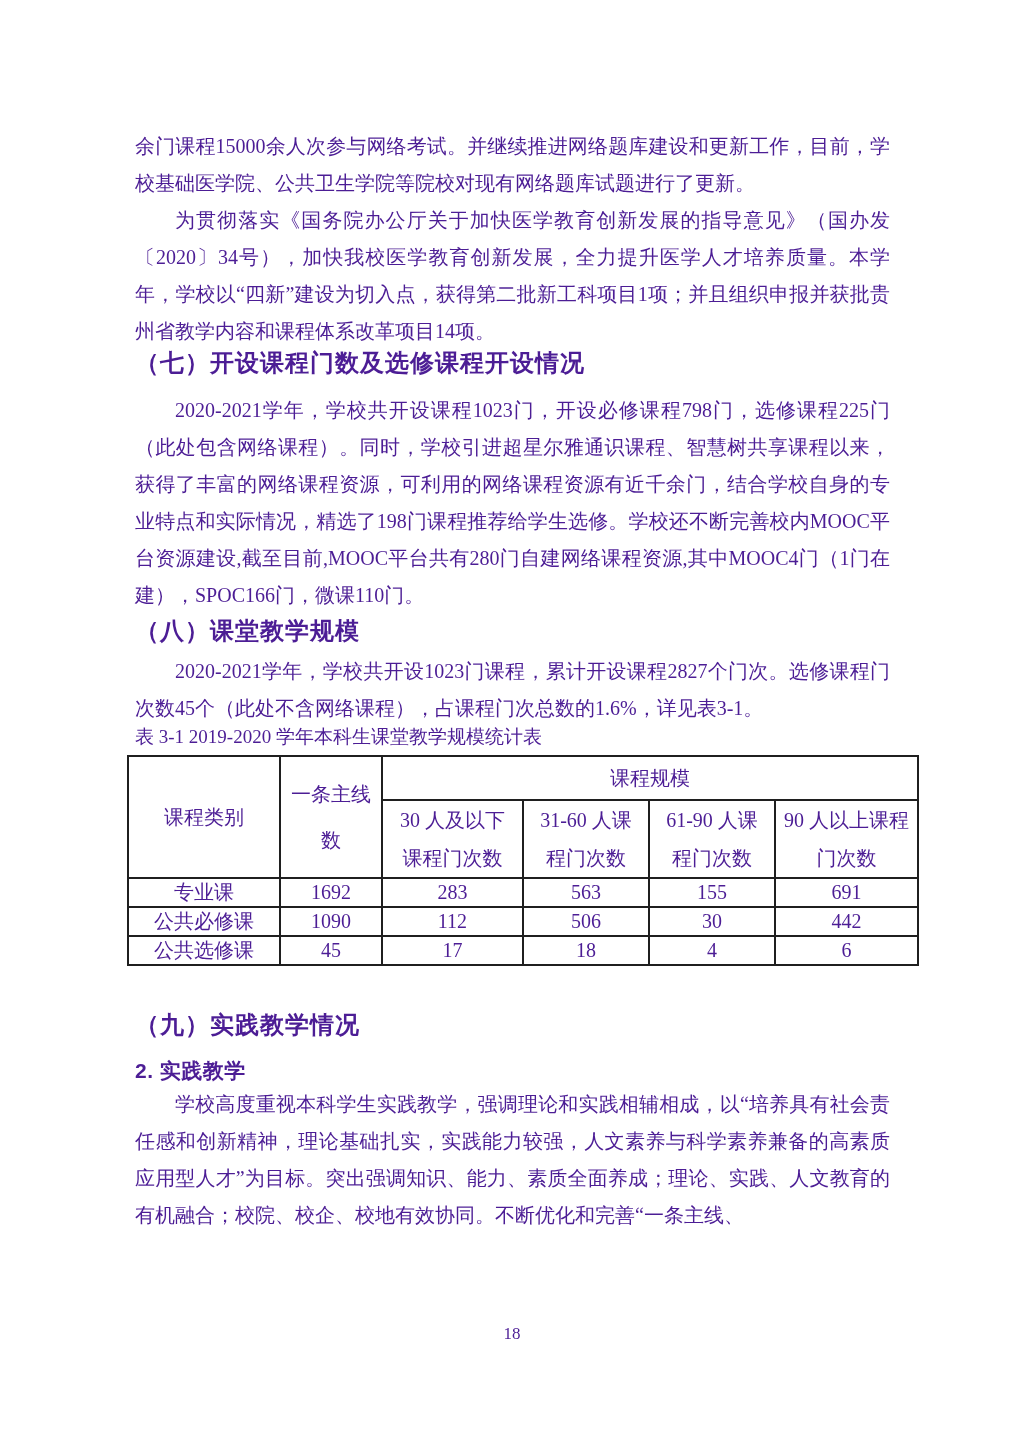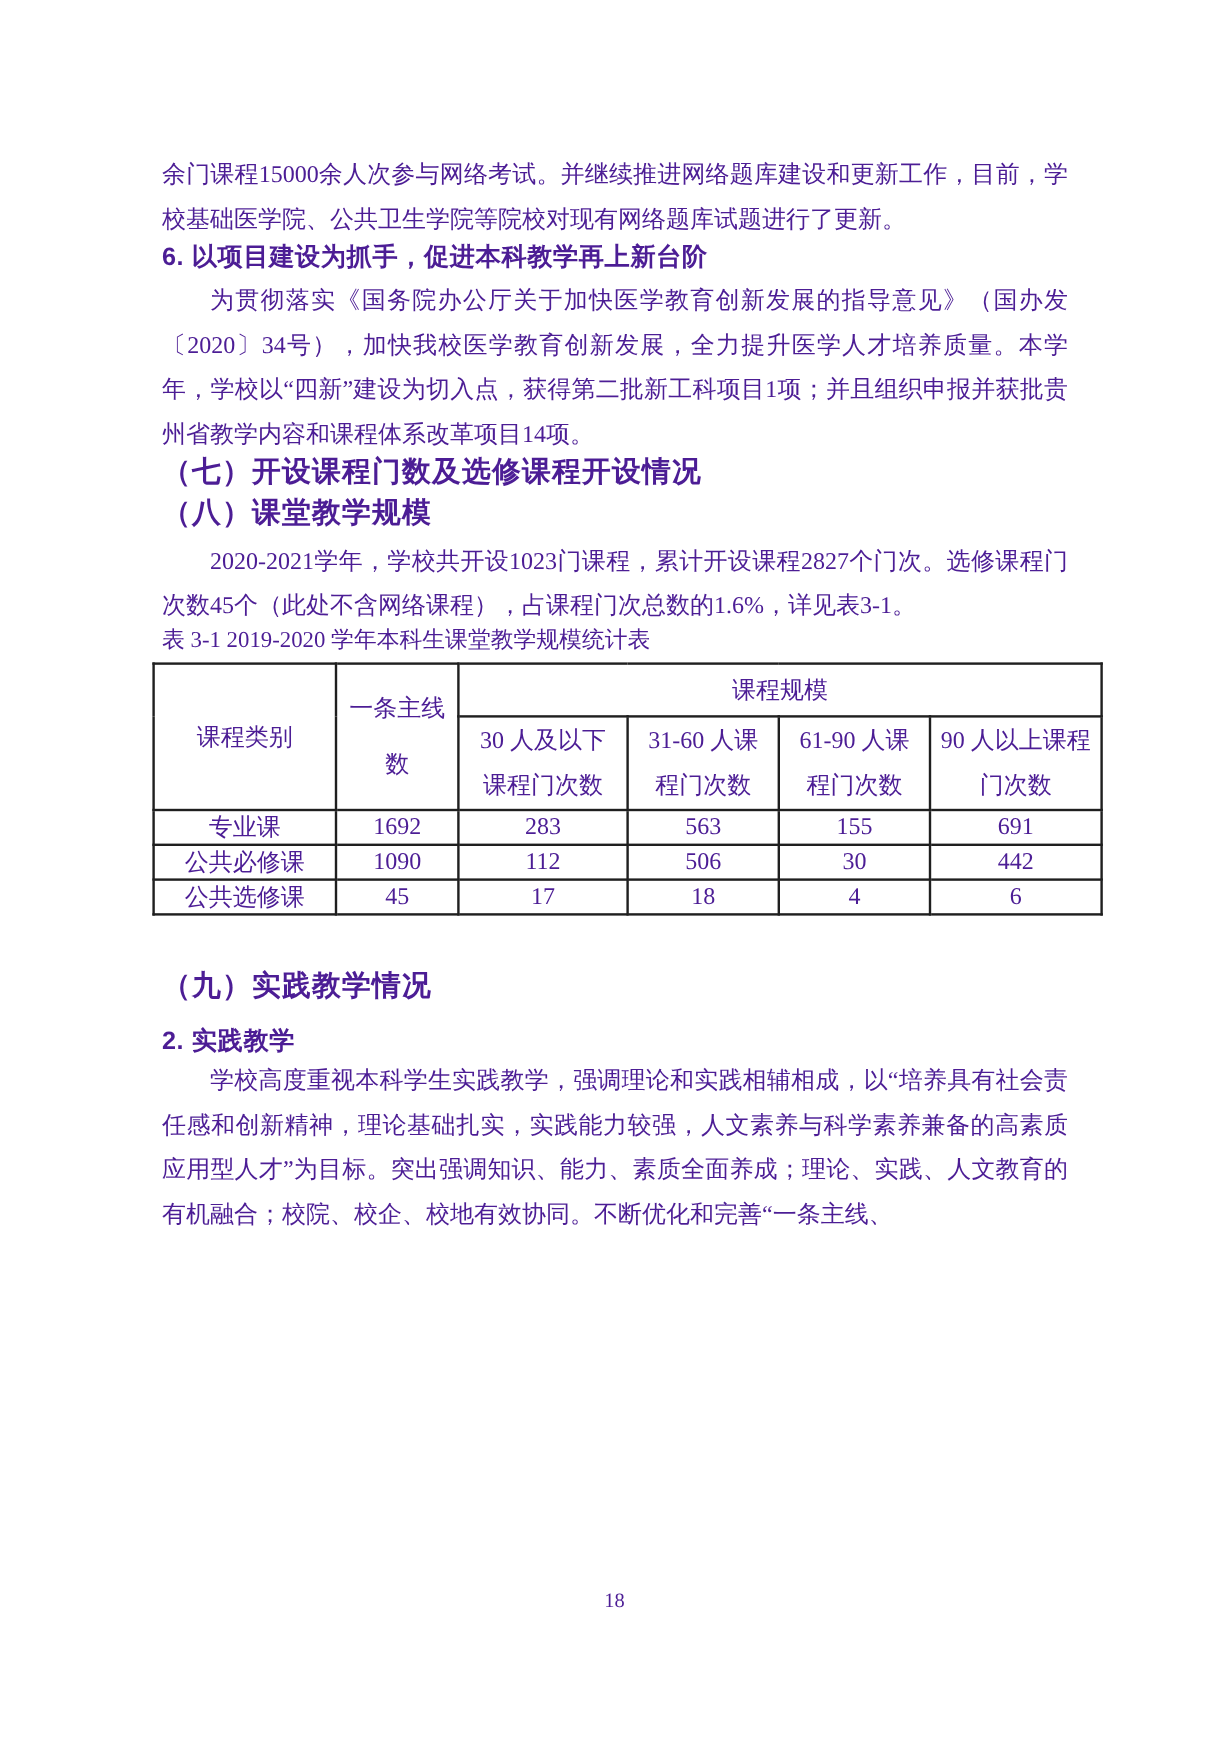--- a/index.html
+++ b/index.html
@@ -82,26 +82,26 @@
     line-height: 24px;
   }
 </style>
 </head>
 <body>
 
 <div class="page">
 
   <p class="body">余门课程15000余人次参与网络考试。并继续推进网络题库建设和更新工作，目前，学校基础医学院、公共卫生学院等院校对现有网络题库试题进行了更新。</p>
 
-  <p class="subhead" id="item6-heading">6. 以项目建设为抓手，促进本科教学再上新台阶</p>
 
   <p class="body indent">为贯彻落实《国务院办公厅关于加快医学教育创新发展的指导意见》（国办发〔2020〕34号），加快我校医学教育创新发展，全力提升医学人才培养质量。本学年，学校以“四新”建设为切入点，获得第二批新工科项目1项；并且组织申报并获批贵州省教学内容和课程体系改革项目14项。</p>
 
   <h2 class="section" id="sec7-heading">（七）开设课程门数及选修课程开设情况</h2>
 
+  <p class="body indent" id="sec7-para">2020-2021学年，学校共开设课程1023门，开设必修课程798门，选修课程225门（此处包含网络课程）。同时，学校引进超星尔雅通识课程、智慧树共享课程以来，获得了丰富的网络课程资源，可利用的网络课程资源有近千余门，结合学校自身的专业特点和实际情况，精选了198门课程推荐给学生选修。学校还不断完善校内MOOC平台资源建设,截至目前,MOOC平台共有280门自建网络课程资源,其中MOOC4门（1门在建），SPOC166门，微课110门。</p>
 
   <h2 class="section" id="sec8-heading">（八）课堂教学规模</h2>
 
   <p class="body indent" id="sec8-para">2020-2021学年，学校共开设1023门课程，累计开设课程2827个门次。选修课程门次数45个（此处不含网络课程），占课程门次总数的1.6%，详见表3-1。</p>
 
   <p class="table-caption">表 3-1 2019-2020 学年本科生课堂教学规模统计表</p>
 
   <table class="stat">
     <colgroup>
       <col style="width:152px">

